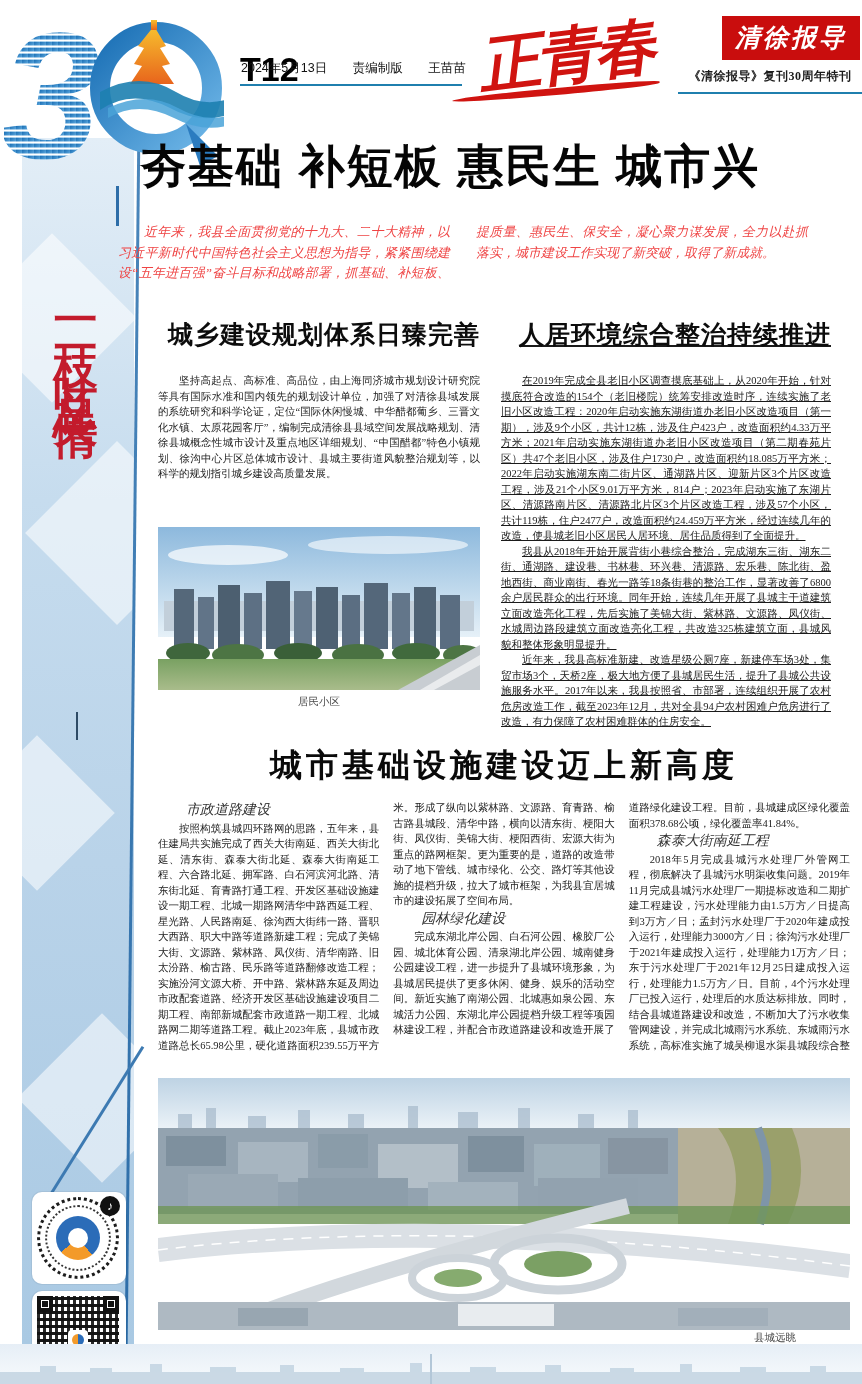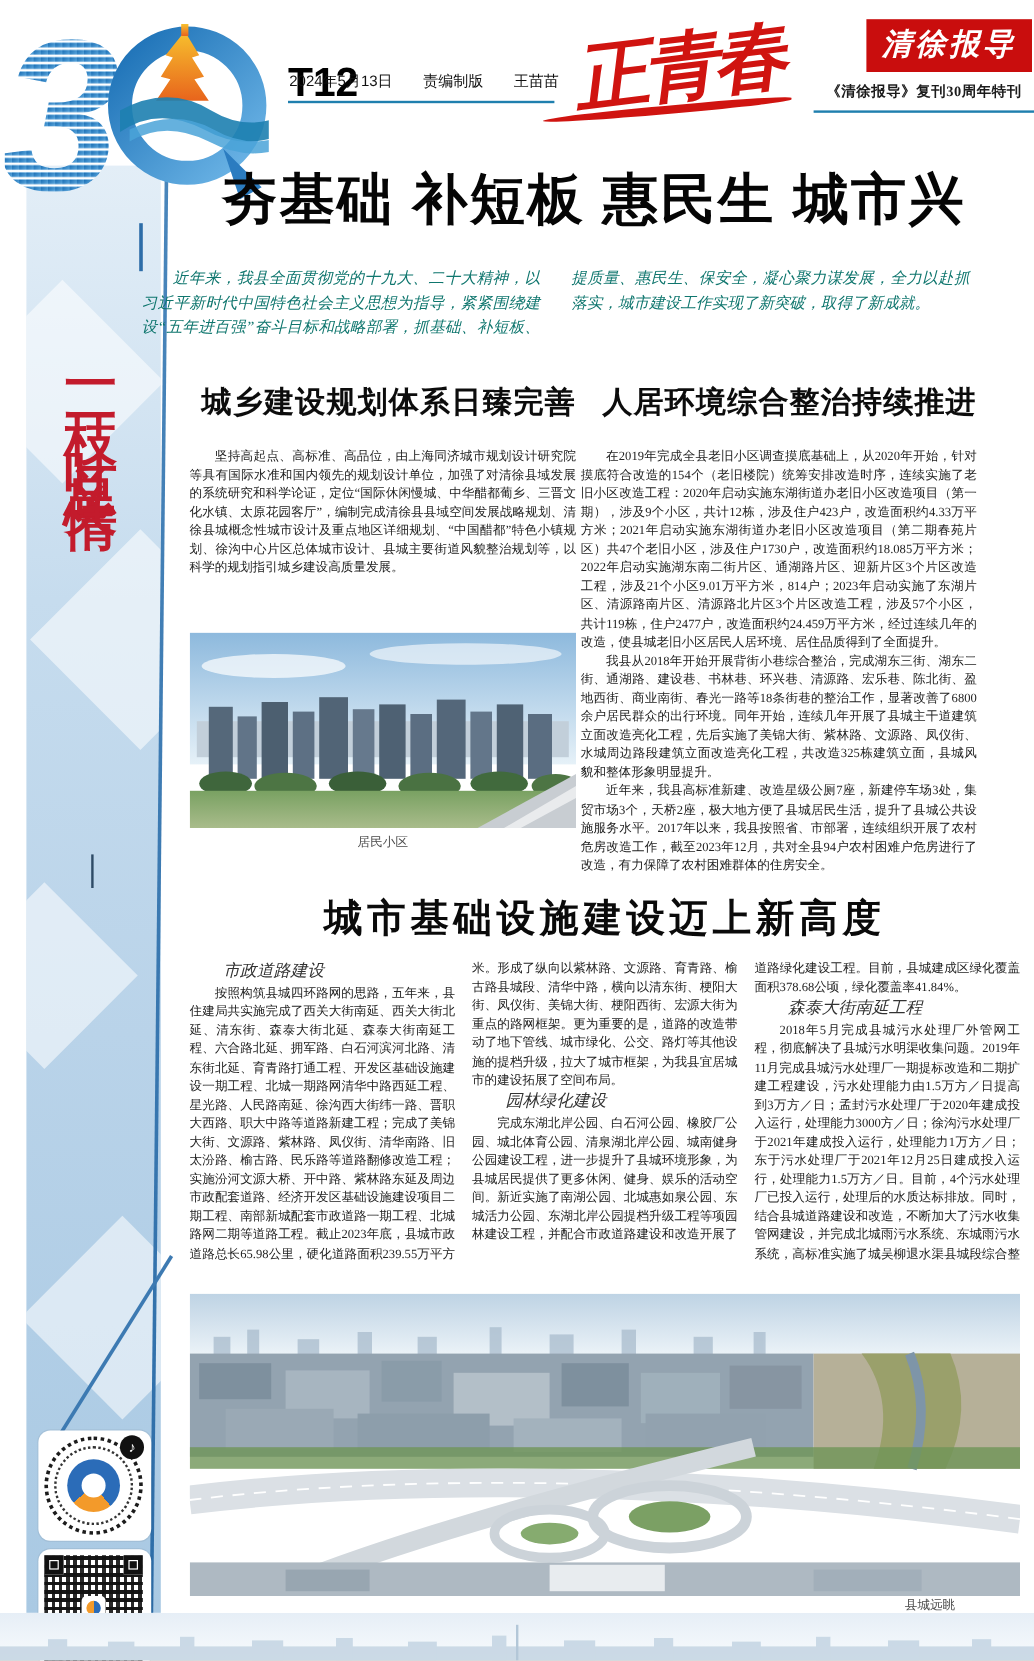--- a/index.html
+++ b/index.html
@@ -52,34 +52,34 @@
     position:absolute; left:722px; top:16px; width:138px; height:44px;
     background:#c90d0d; color:#fff; text-align:center; line-height:44px;
     font-family:"Liberation Serif",serif; font-weight:bold; font-style:italic;
     font-size:25px; letter-spacing:3px;
   }
   .masthead-sub { position:absolute; left:678px; top:68px; width:184px; text-align:center;
     font-weight:bold; font-size:12px; color:#1b1b1b; letter-spacing:.5px; }
   .rule-right { position:absolute; left:678px; top:92px; width:184px; height:2px; background:#1f7fae; }
   
   .headline {
-    position:absolute; left:140px; top:136px; width:710px; text-align:center;
+    position:absolute; left:140px; top:136px; width:710px; 
     font-family:"Liberation Sans",sans-serif; font-weight:bold;
     font-size:46px; letter-spacing:2px; color:#050505;
   }
   .intro {
     position:absolute; left:118px; top:222px; width:690px; height:78px;
     column-count:2; column-gap:26px;
     font-style:italic; font-size:13px; line-height:20.5px;
-    color:#0f766e; text-align:justify; text-indent:2em;
+    color:#ef4444; text-align:justify; text-indent:2em;
   }
   
   .art-title { font-weight:bold; font-size:25px; letter-spacing:1px; color:#0c0c0c; text-align:right; }
   .colA { position:absolute; left:158px; top:318px; width:322px; }
-  .colB { position:absolute; left:484px; top:318px; width:330px; }
+  .colB { position:absolute; left:501px; top:318px; width:330px;text-decoration:underline; }
   .body-txt { font-size:10.5px; line-height:15.5px; text-align:justify; text-indent:2em; color:#222; }
   .colA .body-txt { margin-top:22px; }
   .colB .body-txt { margin-top:0; }
   .colB .art-title { margin-bottom:22px; }
   .photoA { position:absolute; left:158px; top:527px; width:322px; height:163px; overflow:hidden; }
   .photoA svg, .photoB svg, .pano svg { display:block; }
   .captionA { position:absolute; left:158px; top:695px; width:322px; text-align:center;
     font-size:10.5px; color:#4a4a4a; }
   
   .mid-headline {

